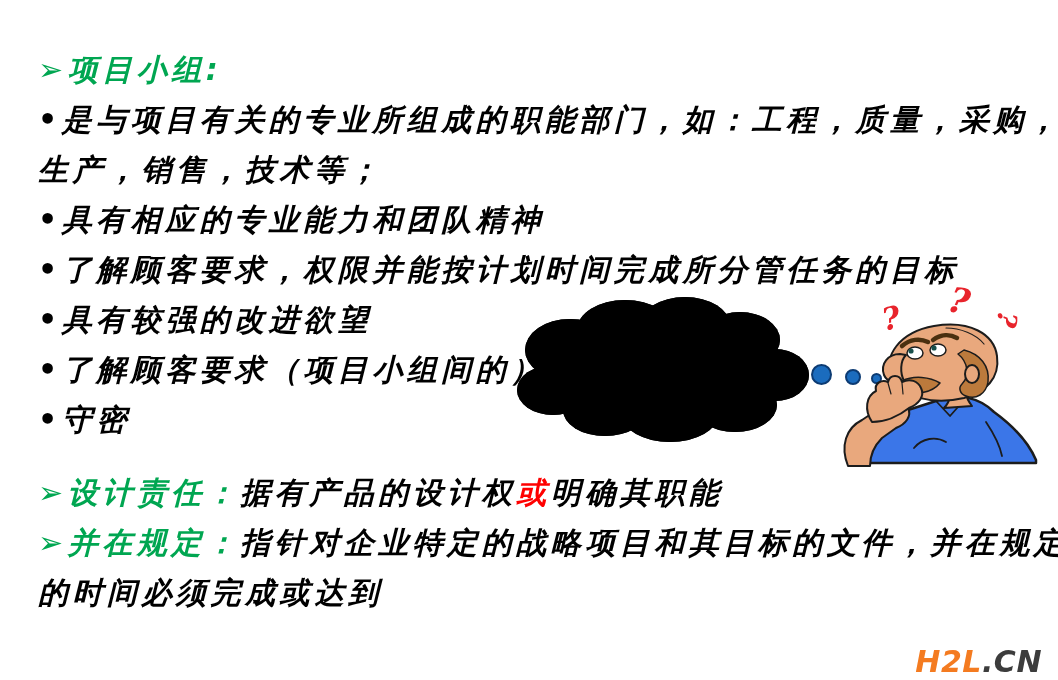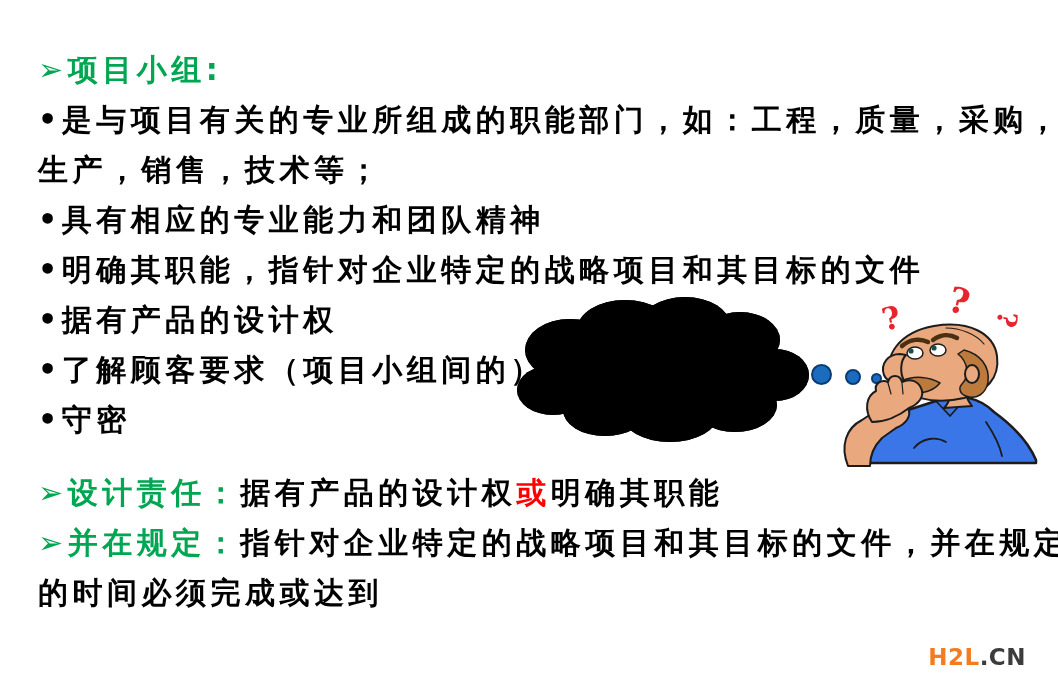--- a/index.html
+++ b/index.html
@@ -4,21 +4,21 @@
 <style>
   html, body { margin: 0; padding: 0; }
   body {
     width: 1058px; height: 680px;
     background: var(--background, #fff);
     overflow: hidden;
     font-family: "DejaVu Sans", sans-serif;
   }
   .slide {
     position: relative;
-    width: 1058px; height: 680px;
+    width: 1058px; height: 680px; font-style: italic;
   }
 
   
   .text-block {
     position: absolute;
     left: 38px;
     font-weight: bold;
     font-size: 30px;
     letter-spacing: 4.5px;
     color: var(--ink, #000);
@@ -68,39 +68,39 @@
   .fold  { stroke: var(--outline, #1C1C1C); stroke-width: 1.8; fill: none; }
   .skin  { fill: var(--skin, #E9A87D); stroke: var(--outline, #1C1C1C); stroke-width: 2; }
   .hairp { fill: var(--hair, #BC7A3C); stroke: var(--outline, #1C1C1C); stroke-width: 1.5; }
   .brow  { stroke: var(--brow, #4A3010); stroke-width: 4.5; fill: none; }
   .eye   { fill: #fff; stroke: var(--outline, #1C1C1C); stroke-width: 1.5; }
   .pupil { fill: var(--pupil, #19504C); }
   .thin  { stroke: var(--outline, #1C1C1C); stroke-width: 1.2; fill: none; }
 
   
   .watermark {
-    position: absolute; right: 32px; top: 644px;
-    font-weight: bold; font-size: 23px; letter-spacing: 0.5px;
+    position: absolute; right: 16px; top: 644px;
+    font-weight: bold; font-size: 30px; letter-spacing: 0.5px;
     white-space: nowrap;
   }
   .wm-brand  { color: var(--wm-orange, #F47B20); }
   .wm-suffix { color: var(--wm-dark, #3C3C3C); }
 </style>
 </head>
 <body>
 
 <div class="slide">
 
   <div class="text-block block-top">
       <div class="text-line"><span class="seg seg-green">➢项目小组:</span></div>
       <div class="text-line"><span class="seg seg-black">•是与项目有关的专业所组成的职能部门，如：工程，质量，采购，</span></div>
       <div class="text-line"><span class="seg seg-black">生产，销售，技术等；</span></div>
       <div class="text-line"><span class="seg seg-black">•具有相应的专业能力和团队精神</span></div>
-      <div class="text-line"><span class="seg seg-black">•明确其职能，指针对企业特定的战略项目和其目标的文件</span></div>
-      <div class="text-line"><span class="seg seg-black">•据有产品的设计权</span></div>
+      <div class="text-line"><span class="seg seg-black">•了解顾客要求，权限并能按计划时间完成所分管任务的目标</span></div>
+      <div class="text-line"><span class="seg seg-black">•具有较强的改进欲望</span></div>
       <div class="text-line"><span class="seg seg-black">•了解顾客要求（项目小组间的）</span></div>
       <div class="text-line"><span class="seg seg-black">•守密</span></div>
     </div>
 
   <div class="text-block block-bottom">
       <div class="text-line"><span class="seg seg-green">➢设计责任：</span><span class="seg seg-black">据有产品的设计权</span><span class="seg seg-red">或</span><span class="seg seg-black">明确其职能</span></div>
       <div class="text-line"><span class="seg seg-green">➢并在规定：</span><span class="seg seg-black">指针对企业特定的战略项目和其目标的文件，并在规定</span></div>
       <div class="text-line"><span class="seg seg-black">的时间必须完成或达到</span></div>
     </div>
 

